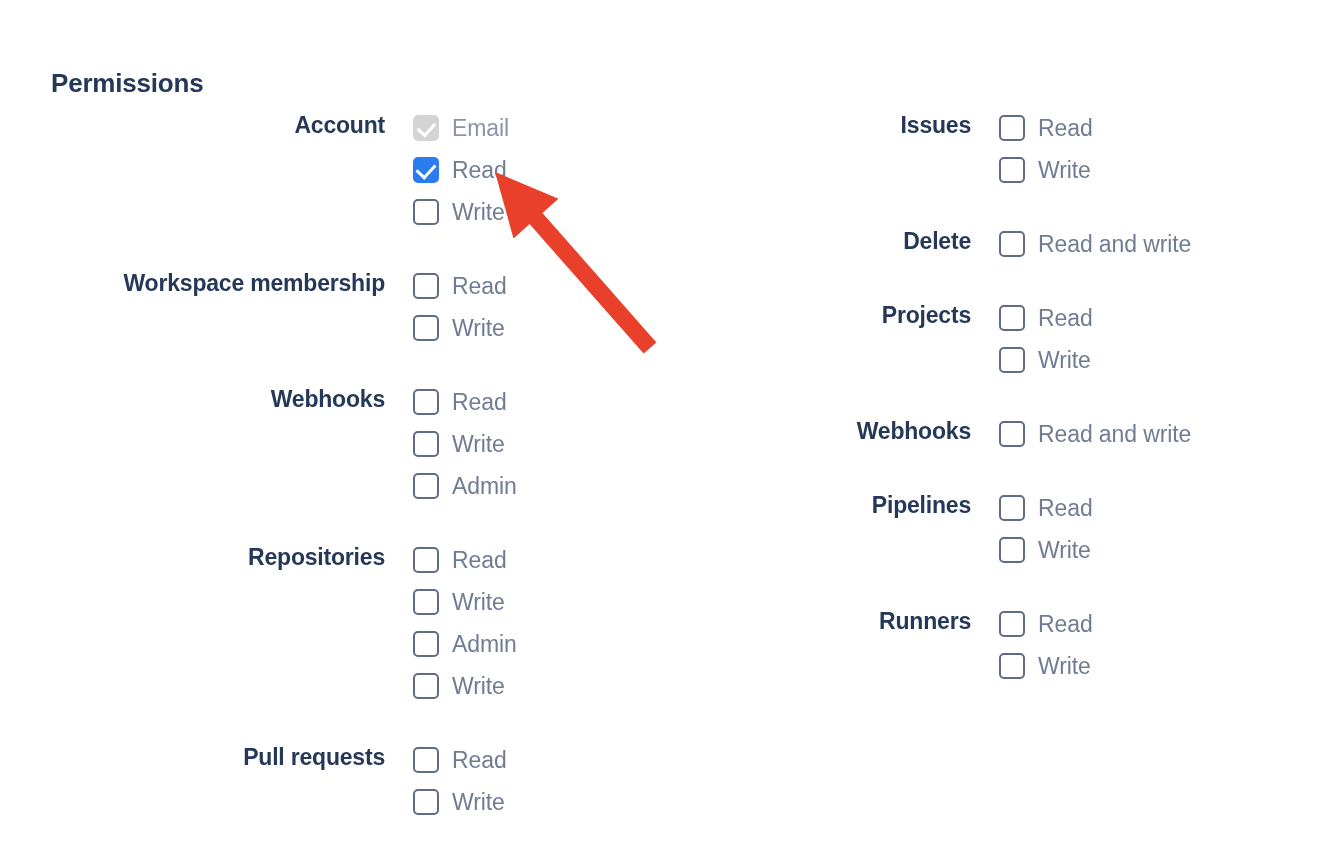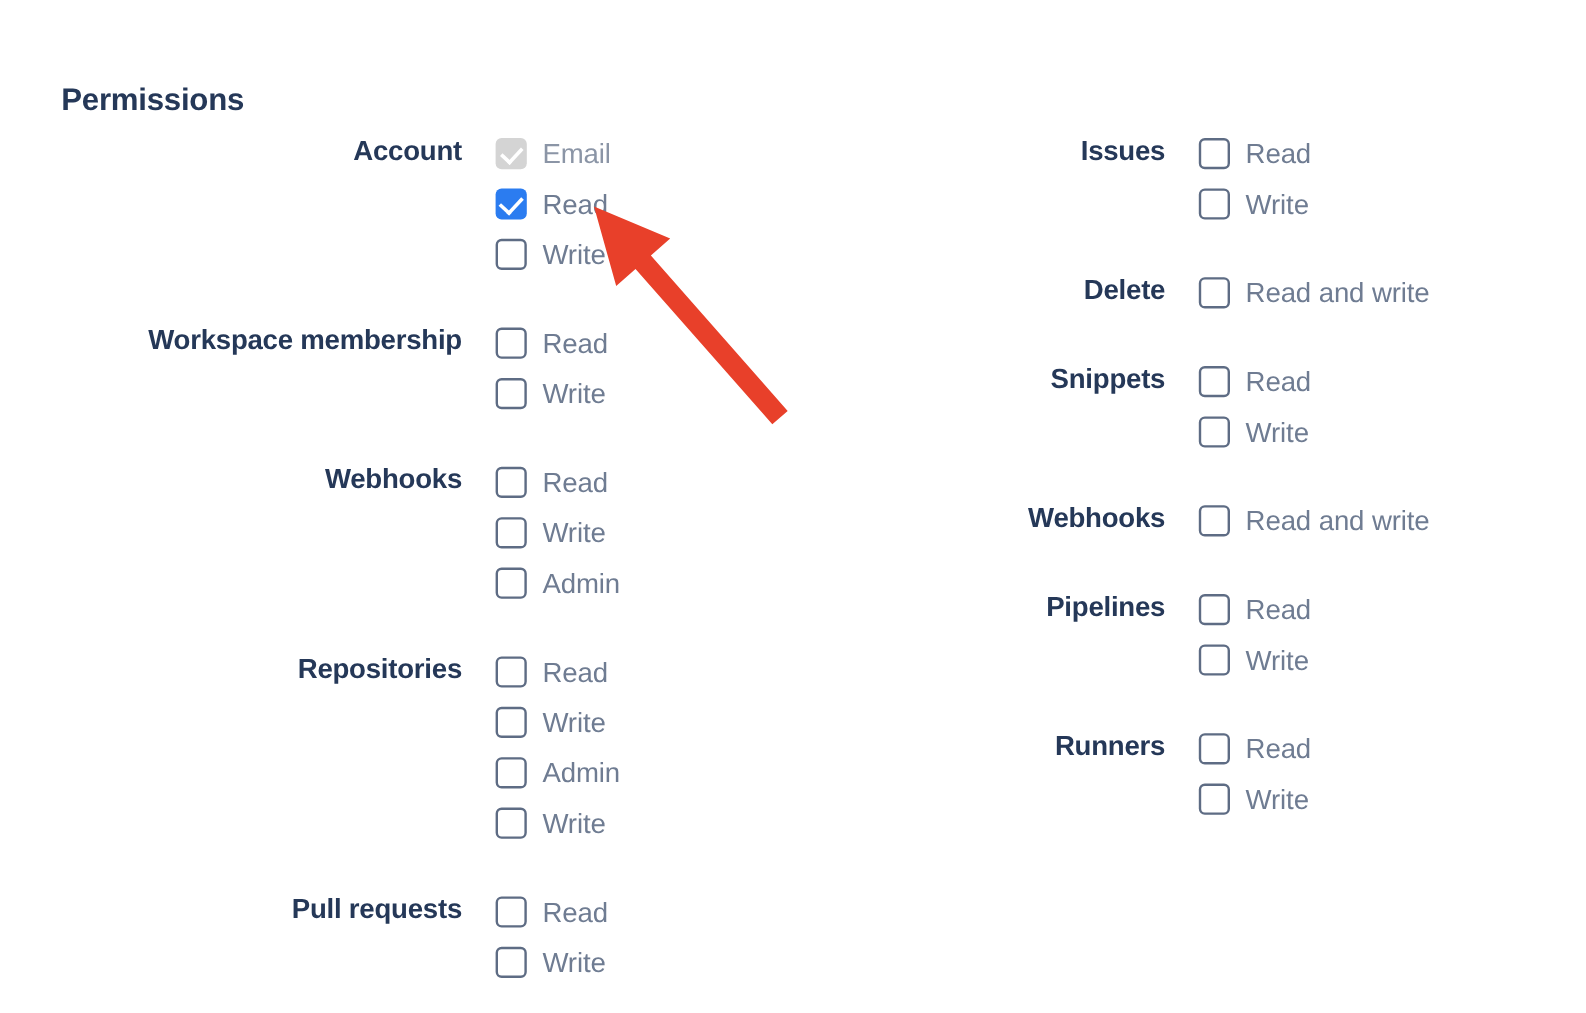--- a/index.html
+++ b/index.html
@@ -256,21 +256,21 @@
         <div class="perm-group">
           <div class="group-label">Delete</div>
           <div class="options">
             <label class="opt-row">
               <span class="cbox"></span>
               <span class="opt-label">Read and write</span>
             </label>
           </div>
         </div>
         <div class="perm-group">
-          <div class="group-label">Snippets</div>
+          <div class="group-label">Projects</div>
           <div class="options">
             <label class="opt-row">
               <span class="cbox"></span>
               <span class="opt-label">Read</span>
             </label>
             <label class="opt-row">
               <span class="cbox"></span>
               <span class="opt-label">Write</span>
             </label>
           </div>

